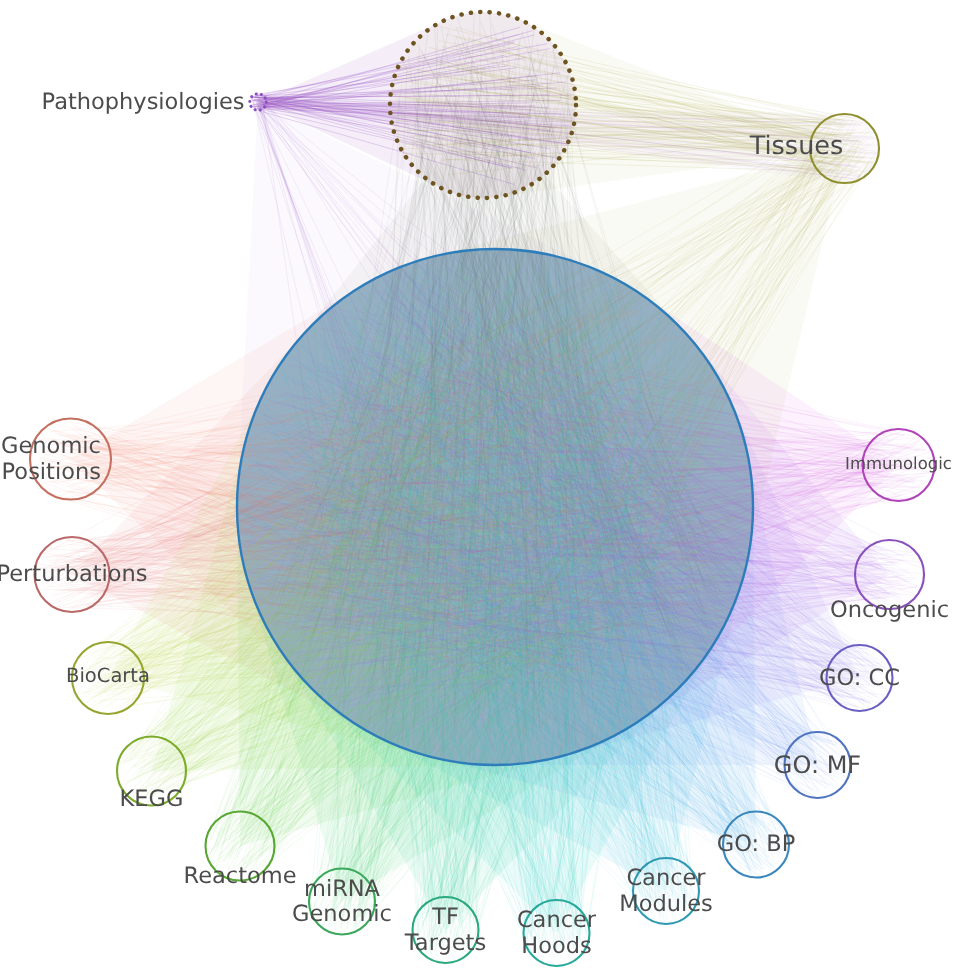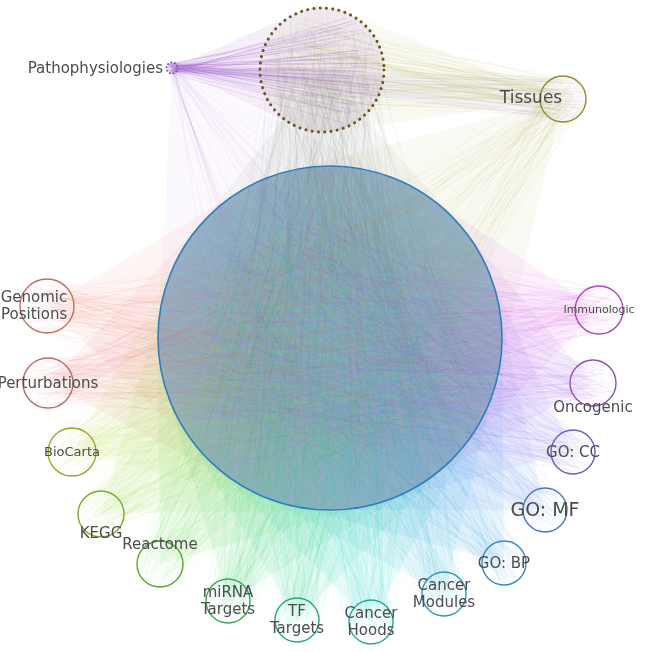--- a/index.html
+++ b/index.html
@@ -135,28 +135,28 @@
       </g>
     </svg>
   <div id="labels">
       <div class="node-label end" style="font-size: 15px; right: 489px; top: 68px;">Pathophysiologies</div>
       <div class="node-label" style="font-size: 17px; left: 531px; top: 98px;">Tissues</div>
       <div class="node-label" style="font-size: 15px; left: 34px; top: 306px; text-align: right;">Genomic
 Positions</div>
       <div class="node-label" style="font-size: 15px; left: 48px; top: 383px;">Perturbations</div>
       <div class="node-label" style="font-size: 13px; left: 72px; top: 452px;">BioCarta</div>
       <div class="node-label" style="font-size: 15px; left: 101px; top: 533px;">KEGG</div>
-      <div class="node-label" style="font-size: 15px; left: 160px; top: 544px;">Reactome</div>
+      <div class="node-label" style="font-size: 15px; left: 160px; top: 584px;">Reactome</div>
       <div class="node-label" style="font-size: 15px; left: 228px; top: 601px;">miRNA
-Targets</div>
+Genomic</div>
       <div class="node-label" style="font-size: 15px; left: 297px; top: 620px;">TF
 Targets</div>
       <div class="node-label" style="font-size: 15px; left: 371px; top: 622px;">Cancer
 Hoods</div>
       <div class="node-label" style="font-size: 15px; left: 444px; top: 594px;">Cancer
 Modules</div>
       <div class="node-label" style="font-size: 15px; left: 504px; top: 563px;">GO: BP</div>
-      <div class="node-label" style="font-size: 19px; left: 545px; top: 510px;">GO: MF</div>
+      <div class="node-label" style="font-size: 16px; left: 545px; top: 510px;">GO: MF</div>
       <div class="node-label" style="font-size: 15px; left: 573px; top: 452px;">GO: CC</div>
       <div class="node-label" style="font-size: 15px; left: 593px; top: 383px; margin-top: 24px;">Oncogenic</div>
       <div class="node-label" style="font-size: 11px; left: 599px; top: 310px;">Immunologic</div>
     </div>
 </div>
 
 </body></html>

